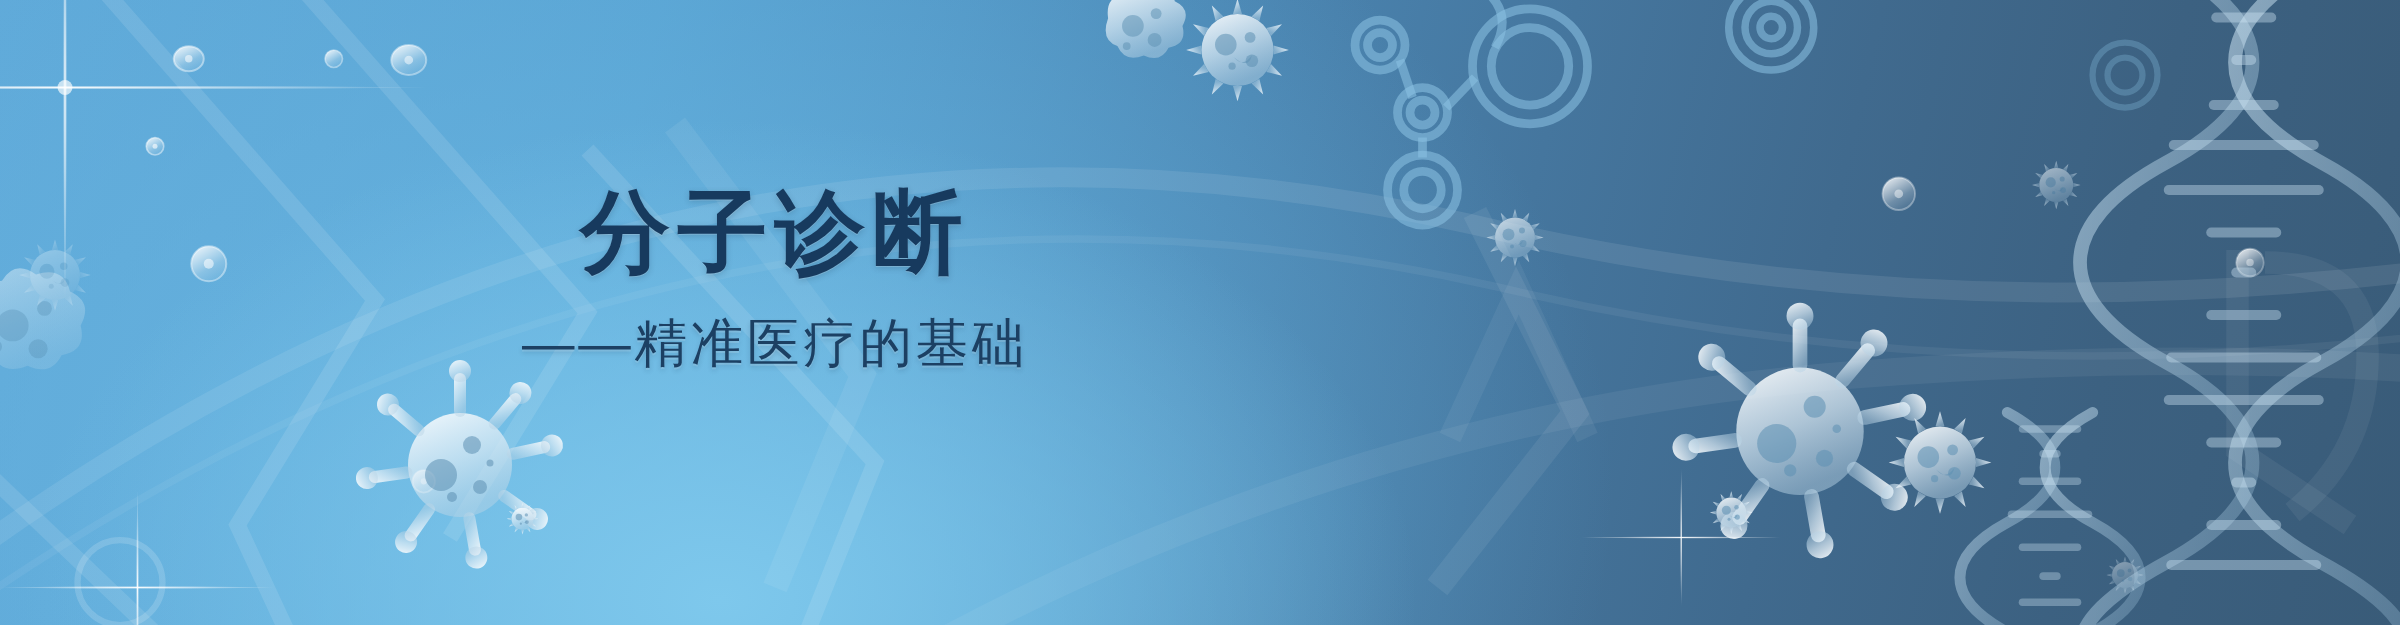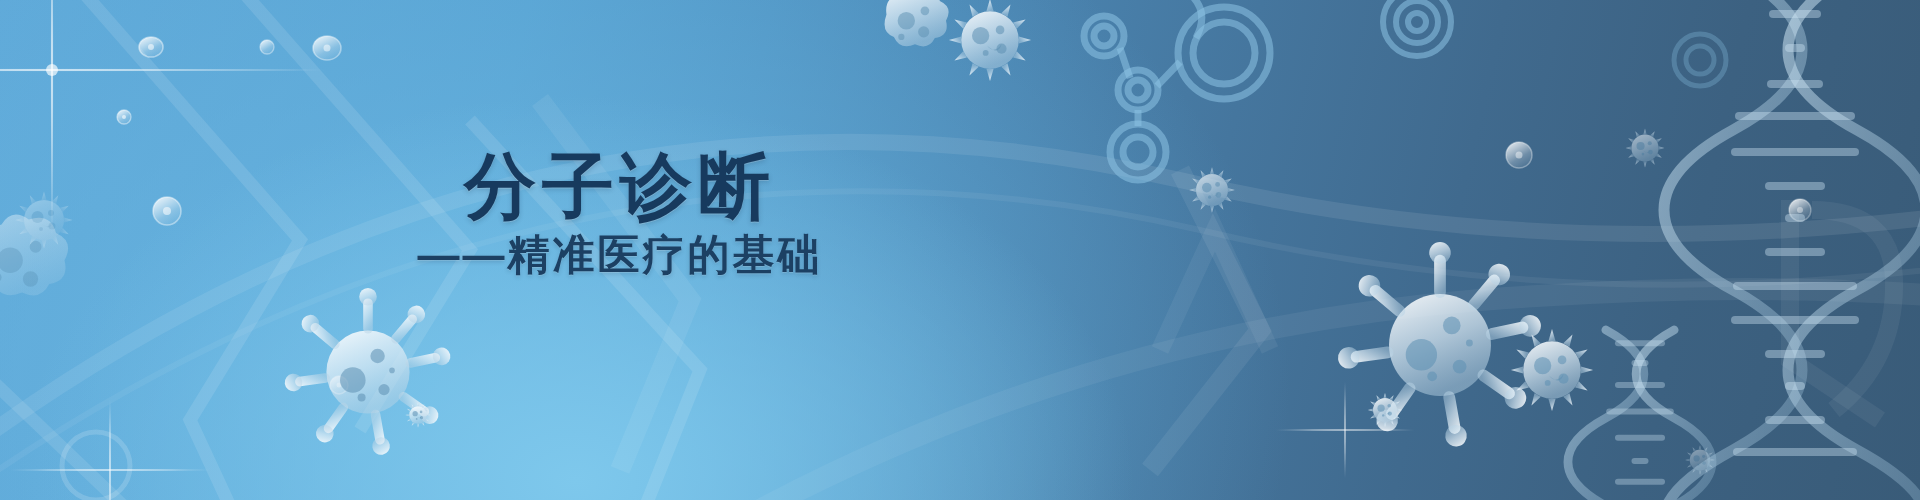--- a/index.html
+++ b/index.html
@@ -47,24 +47,24 @@
     margin: 0;
     font-size: 72px;
     line-height: 1.0;
     font-weight: 700;
     letter-spacing: 6px;
     color: #173a5e;
     text-shadow: 0 1px 0 rgba(255,255,255,0.18), 0 2px 5px rgba(14,40,64,0.20);
     white-space: nowrap;
   }
   #sub-title {
-    margin: 12px 0 0 0;
+    margin: 32px 0 0 0;
     font-size: 42px;
     line-height: 1.0;
-    font-weight: 700;
+    font-weight: 400;
     letter-spacing: 3px;
     color: #1c4063;
     text-shadow: 0 1px 0 rgba(255,255,255,0.14), 0 2px 4px rgba(14,40,64,0.18);
     white-space: nowrap;
   }
 </style>
 </head>
 <body>
 
 <div id="banner">

